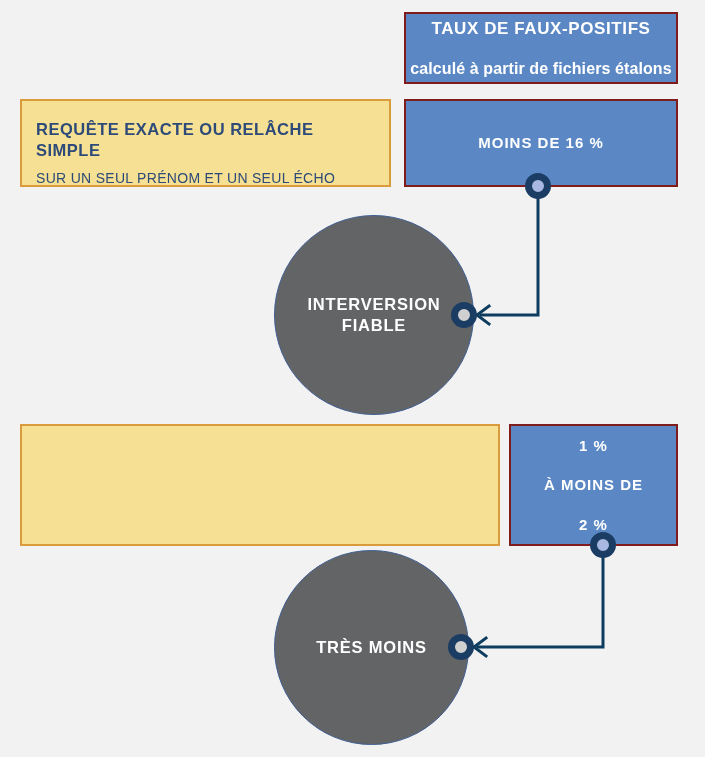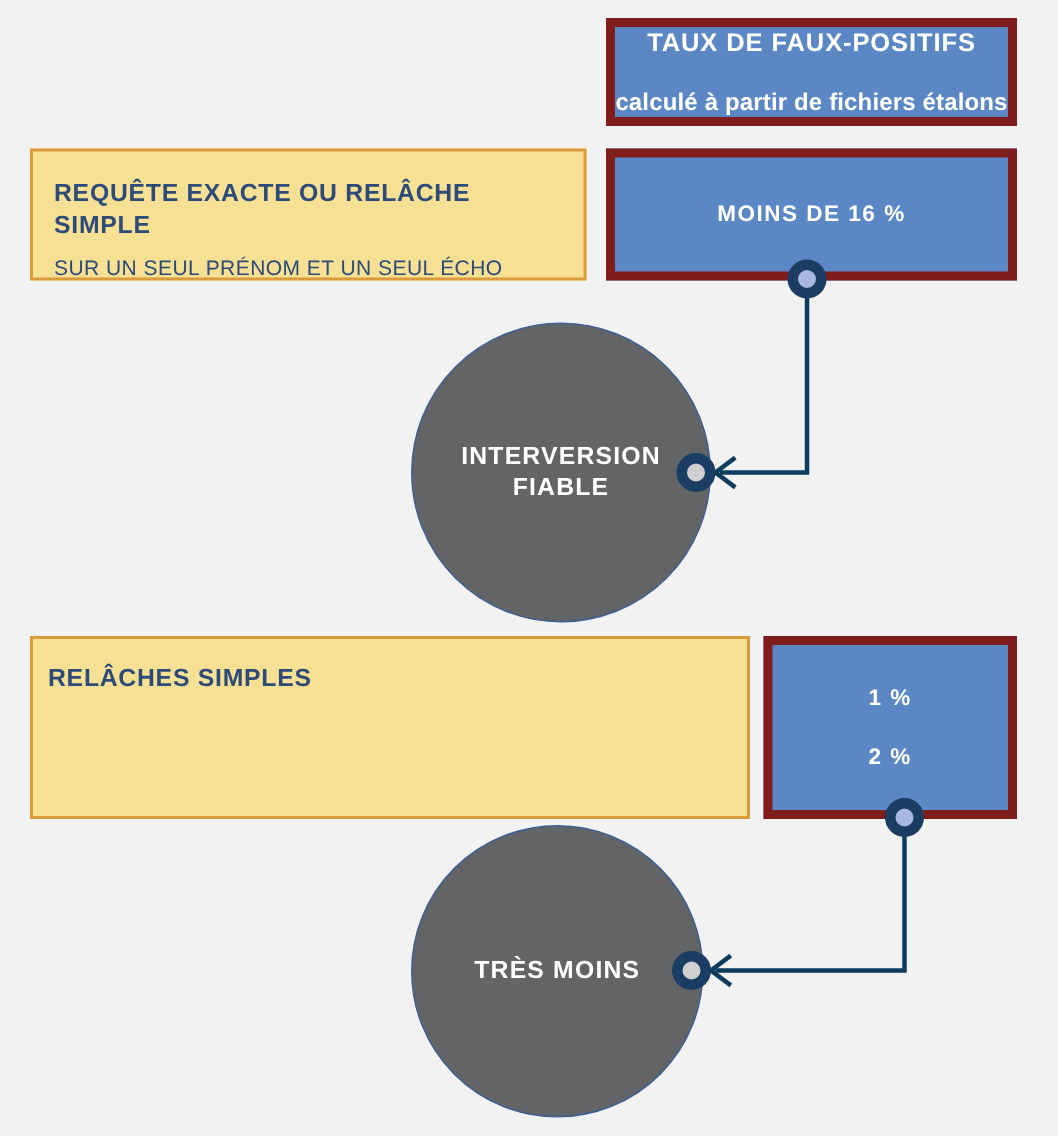--- a/index.html
+++ b/index.html
@@ -18,21 +18,21 @@
     height: 757px;
     background: #f2f2f2;
     overflow: hidden;
   }
 
   
   .blue-box {
     position: absolute;
     box-sizing: border-box;
     background: #5b88c4;
-    border: 6px solid #7f1d1d;
+    border: 2px solid #7f1d1d;
     color: #ffffff;
     display: flex;
     flex-direction: column;
     align-items: center;
     justify-content: center;
     text-align: left;
     gap: 16px;
   }
   .blue-title {
     font-size: 17px;
@@ -167,25 +167,25 @@
   <div class="gray-circle" style="left:274px; top:215px; width:200px; height:200px;">
     <div>
       <div>INTERVERSION</div>
       <div>FIABLE</div>
     </div>
   </div>
 
   <div class="node node-gray" style="left:451px; top:302px; width:26px; height:26px;"></div>
 
   <div class="yellow-box" style="left:20px; top:424px; width:480px; height:122px; padding:16px 10px 0 10px;">
-    <div class="yellow-title">RELÂCHES SIMPLES</div>
   </div>
 
   <div class="blue-box" style="left:509px; top:424px; width:169px; height:122px;">
     <div class="blue-value">1 %</div>
+    <div class="blue-value">À MOINS DE</div>
     <div class="blue-value">2 %</div>
   </div>
 
   <div class="node node-blue" style="left:590px; top:532px; width:26px; height:26px;"></div>
 
   <div class="gray-circle" style="left:274px; top:550px; width:195px; height:195px;">
     <div>
       <div>TRÈS MOINS</div>
     </div>
   </div>

